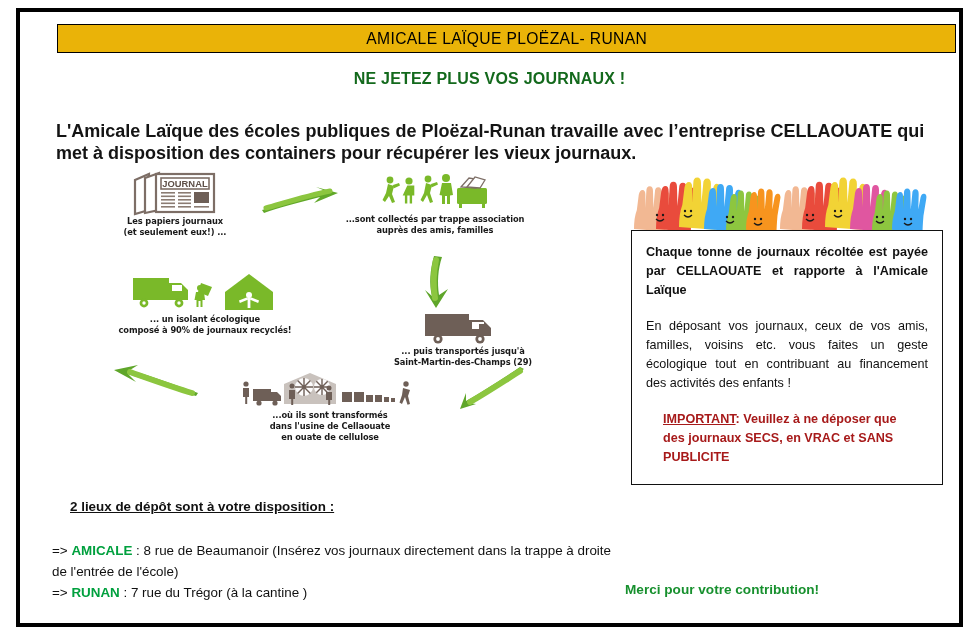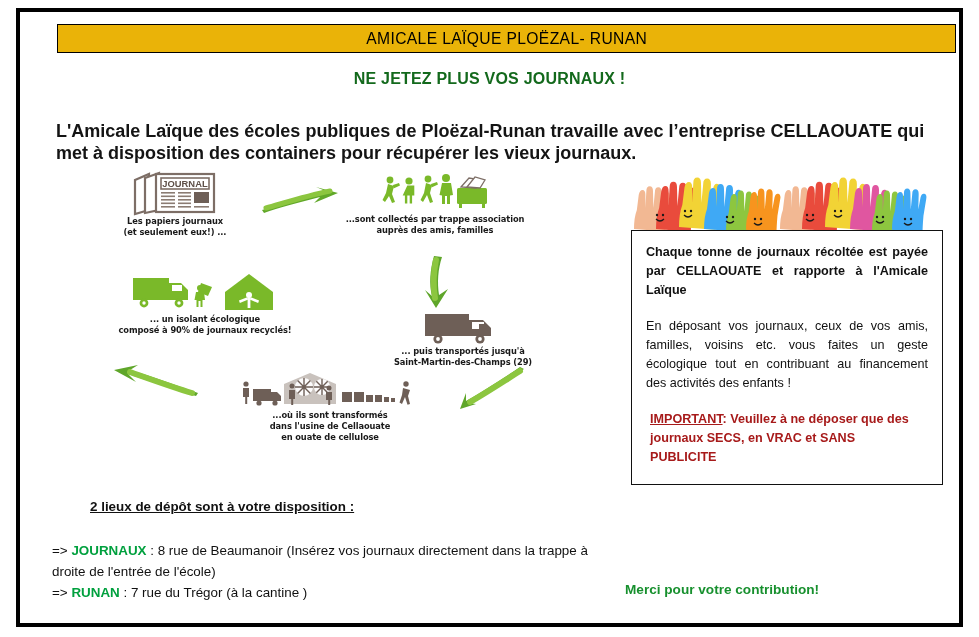--- a/index.html
+++ b/index.html
@@ -128,35 +128,34 @@
     line-height: 19px;
     text-align: justify;
     margin: 0 0 17px 0;
   }
   .ib-para.normal { font-weight: normal; }
   .ib-warn {
     font-size: 12.6px;
     font-weight: bold;
     color: #A71A1A;
     line-height: 19px;
-    margin: 4px;
+    margin: 17px;
     text-align: left;
   }
   .ib-warn .u { text-decoration: underline; }
 
   
   .dropoff-title {
     position: absolute;
     left: 50px;
     top: 487px;
     font-size: 13.4px;
     font-weight: bold;
     color: #111111;
     text-decoration: underline;
-    margin-left: 20px;
   }
   .dropoff-body {
     position: absolute;
     left: 32px;
     top: 528px;
     width: 560px;
     font-size: 13.4px;
     color: #111111;
     line-height: 21px;
   }
@@ -462,21 +461,21 @@
     <p class="ib-para">Chaque tonne de journaux récoltée est payée par CELLAOUATE et rapporte à l'Amicale Laïque</p>
     <p class="ib-para normal">En déposant vos journaux, ceux de vos amis, familles, voisins etc. vous faites un geste écologique tout en contribuant au financement des activités des enfants !</p>
     <p class="ib-warn"><span class="u">IMPORTANT</span><span>: Veuillez à ne déposer que des journaux SECS, en VRAC et SANS PUBLICITE</span></p>
   </div>
 
   <div class="dropoff-title">2 lieux de dépôt sont à votre disposition :</div>
 
   <div class="dropoff-body">
     <div>
       <span>=&gt;</span>
-      <span class="town">JOURNAUX</span><span> : 8 rue de Beaumanoir (Insérez vos journaux directement dans la trappe à droite de l'entrée de l'école)</span>
+      <span class="town">AMICALE</span><span> : 8 rue de Beaumanoir (Insérez vos journaux directement dans la trappe à droite de l'entrée de l'école)</span>
     </div>
     <div>
       <span>=&gt;</span>
       <span class="town">RUNAN</span><span> : 7 rue du Trégor (à la cantine )</span>
     </div>
   </div>
 
   <div class="thanks">Merci pour votre contribution!</div>
 
 </div>

